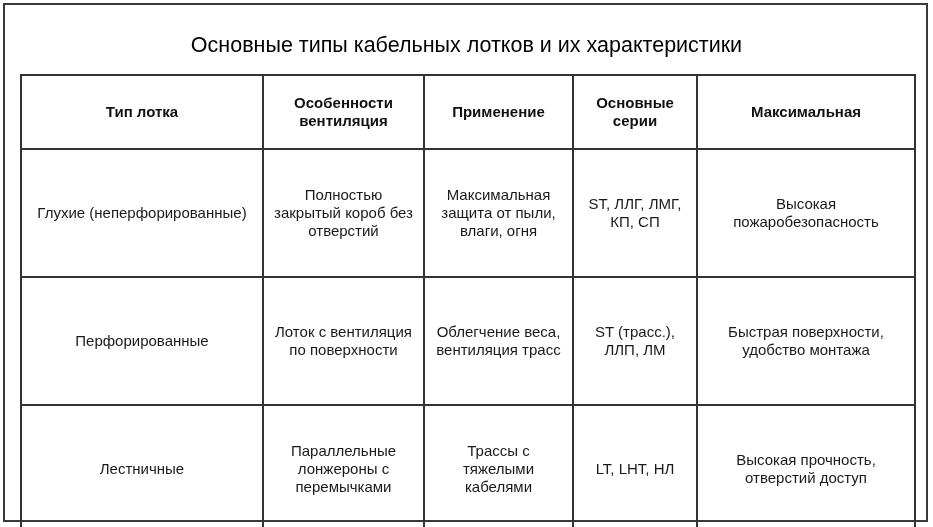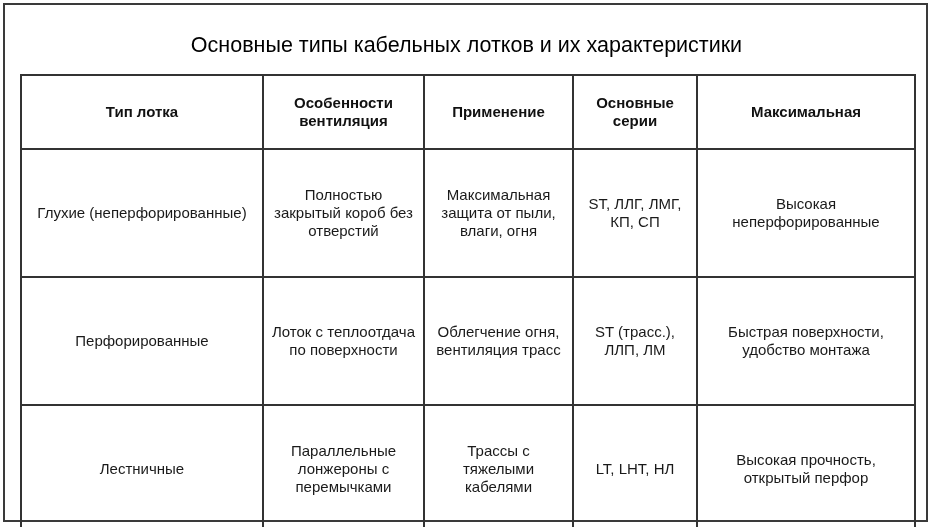--- a/index.html
+++ b/index.html
@@ -102,39 +102,39 @@
       <td><span class="cell-text">Глухие (неперфорированные)</span></td>
       <td><span class="cell-text">Полностью
 закрытый короб без
 отверстий</span></td>
       <td><span class="cell-text">Максимальная
 защита от пыли,
 влаги, огня</span></td>
       <td><span class="cell-text">ST, ЛЛГ, ЛМГ,
 КП, СП</span></td>
       <td><span class="cell-text">Высокая
-неперфорированные</span></td>
+пожаробезопасность</span></td>
     </tr>
     <tr>
       <td><span class="cell-text">Перфорированные</span></td>
-      <td><span class="cell-text">Лоток с теплоотдача
+      <td><span class="cell-text">Лоток с вентиляция
 по поверхности</span></td>
-      <td><span class="cell-text">Облегчение огня,
+      <td><span class="cell-text">Облегчение веса,
 вентиляция трасс</span></td>
       <td><span class="cell-text">ST (трасс.),
 ЛЛП, ЛМ</span></td>
       <td><span class="cell-text">Быстрая поверхности,
 удобство монтажа</span></td>
     </tr>
     <tr>
       <td><span class="cell-text">Лестничные</span></td>
       <td><span class="cell-text">Параллельные
 лонжероны с
 перемычками</span></td>
       <td><span class="cell-text">Трассы с
 тяжелыми
 кабелями</span></td>
       <td><span class="cell-text">LT, LHT, НЛ</span></td>
       <td><span class="cell-text">Высокая прочность,
-открытый перфор</span></td>
+отверстий доступ</span></td>
     </tr>
   </tbody>
 </table>
 
 </body></html>

